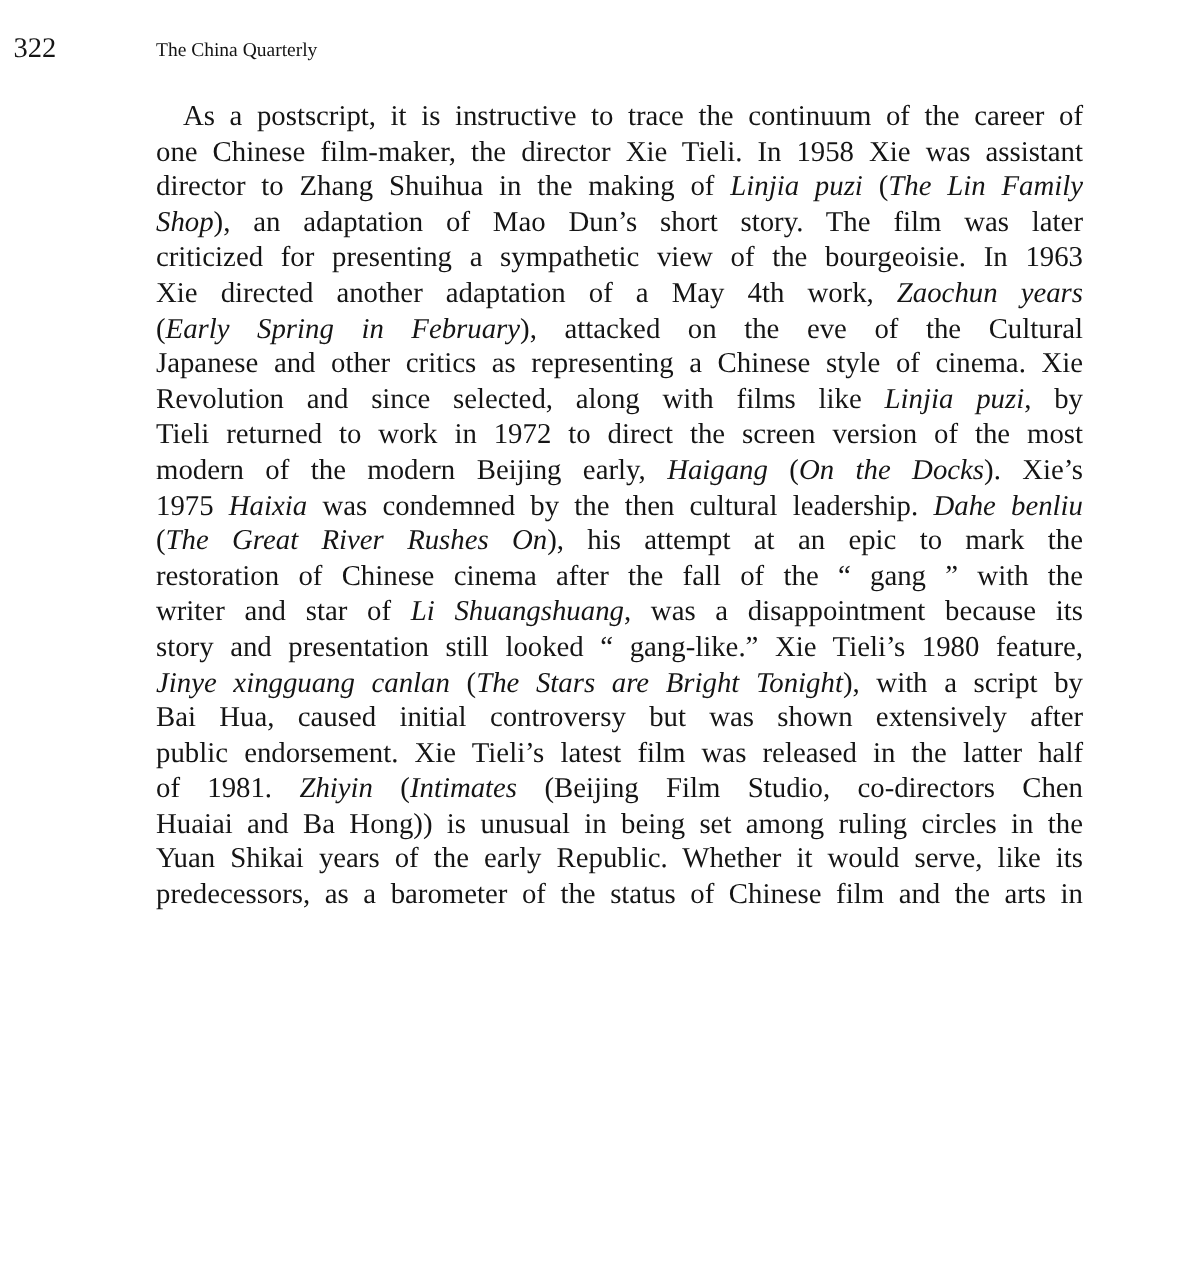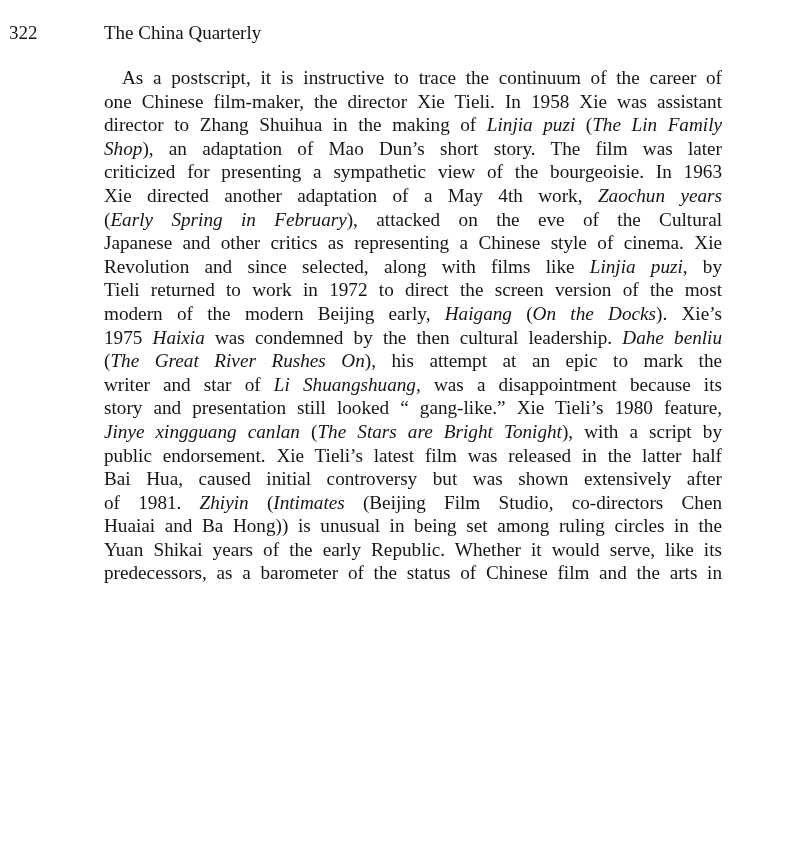--- a/index.html
+++ b/index.html
@@ -26,21 +26,21 @@
       position: absolute;
       left: 9px;
       top: 0;
       font-size: 19px;
       line-height: 30px;
     }
     .journal-title {
       position: absolute;
       left: 104px;
       top: 0;
-      font-size: 19px;
+      font-size: 13px;
       line-height: 30px;
       text-align: right;
     }
     .body-text {
       position: absolute;
       left: 104px;
       top: 66px;
       width: 618px;
     }
     .line {
@@ -77,22 +77,23 @@
     <div class="line"><span class="seg-i">Shop</span><span>), an adaptation of Mao Dun’s short story. The film was later</span></div>
     <div class="line"><span>criticized for presenting a sympathetic view of the bourgeoisie. In 1963</span></div>
     <div class="line"><span>Xie directed another adaptation of a May 4th work, </span><span class="seg-i">Zaochun years</span></div>
     <div class="line"><span>(</span><span class="seg-i">Early Spring in February</span><span>), attacked on the eve of the Cultural</span></div>
     <div class="line"><span>Japanese and other critics as representing a Chinese style of cinema. Xie</span></div>
     <div class="line"><span>Revolution and since selected, along with films like </span><span class="seg-i">Linjia puzi</span><span>, by</span></div>
     <div class="line"><span>Tieli returned to work in 1972 to direct the screen version of the most</span></div>
     <div class="line"><span>modern of the modern Beijing early, </span><span class="seg-i">Haigang</span><span> (</span><span class="seg-i">On the Docks</span><span>). Xie’s</span></div>
     <div class="line"><span>1975 </span><span class="seg-i">Haixia</span><span> was condemned by the then cultural leadership. </span><span class="seg-i">Dahe benliu</span></div>
     <div class="line"><span>(</span><span class="seg-i">The Great River Rushes On</span><span>), his attempt at an epic to mark the</span></div>
+    <div class="line"><span>restoration of Chinese cinema after the fall of the “ gang ” with the</span></div>
     <div class="line"><span>writer and star of </span><span class="seg-i">Li Shuangshuang</span><span>, was a disappointment because its</span></div>
     <div class="line"><span>story and presentation still looked “ gang-like.” Xie Tieli’s 1980 feature,</span></div>
     <div class="line"><span class="seg-i">Jinye xingguang canlan</span><span> (</span><span class="seg-i">The Stars are Bright Tonight</span><span>), with a script by</span></div>
+    <div class="line"><span>Bai Hua, caused initial controversy but was shown extensively after</span></div>
     <div class="line"><span>public endorsement. Xie Tieli’s latest film was released in the latter half</span></div>
-    <div class="line"><span>Bai Hua, caused initial controversy but was shown extensively after</span></div>
     <div class="line"><span>of 1981. </span><span class="seg-i">Zhiyin</span><span> (</span><span class="seg-i">Intimates</span><span> (Beijing Film Studio, co-directors Chen</span></div>
     <div class="line"><span>Huaiai and Ba Hong)) is unusual in being set among ruling circles in the</span></div>
     <div class="line"><span>Yuan Shikai years of the early Republic. Whether it would serve, like its</span></div>
     <div class="line"><span>predecessors, as a barometer of the status of Chinese film and the arts in</span></div>
   </div>
 
 </body></html>

